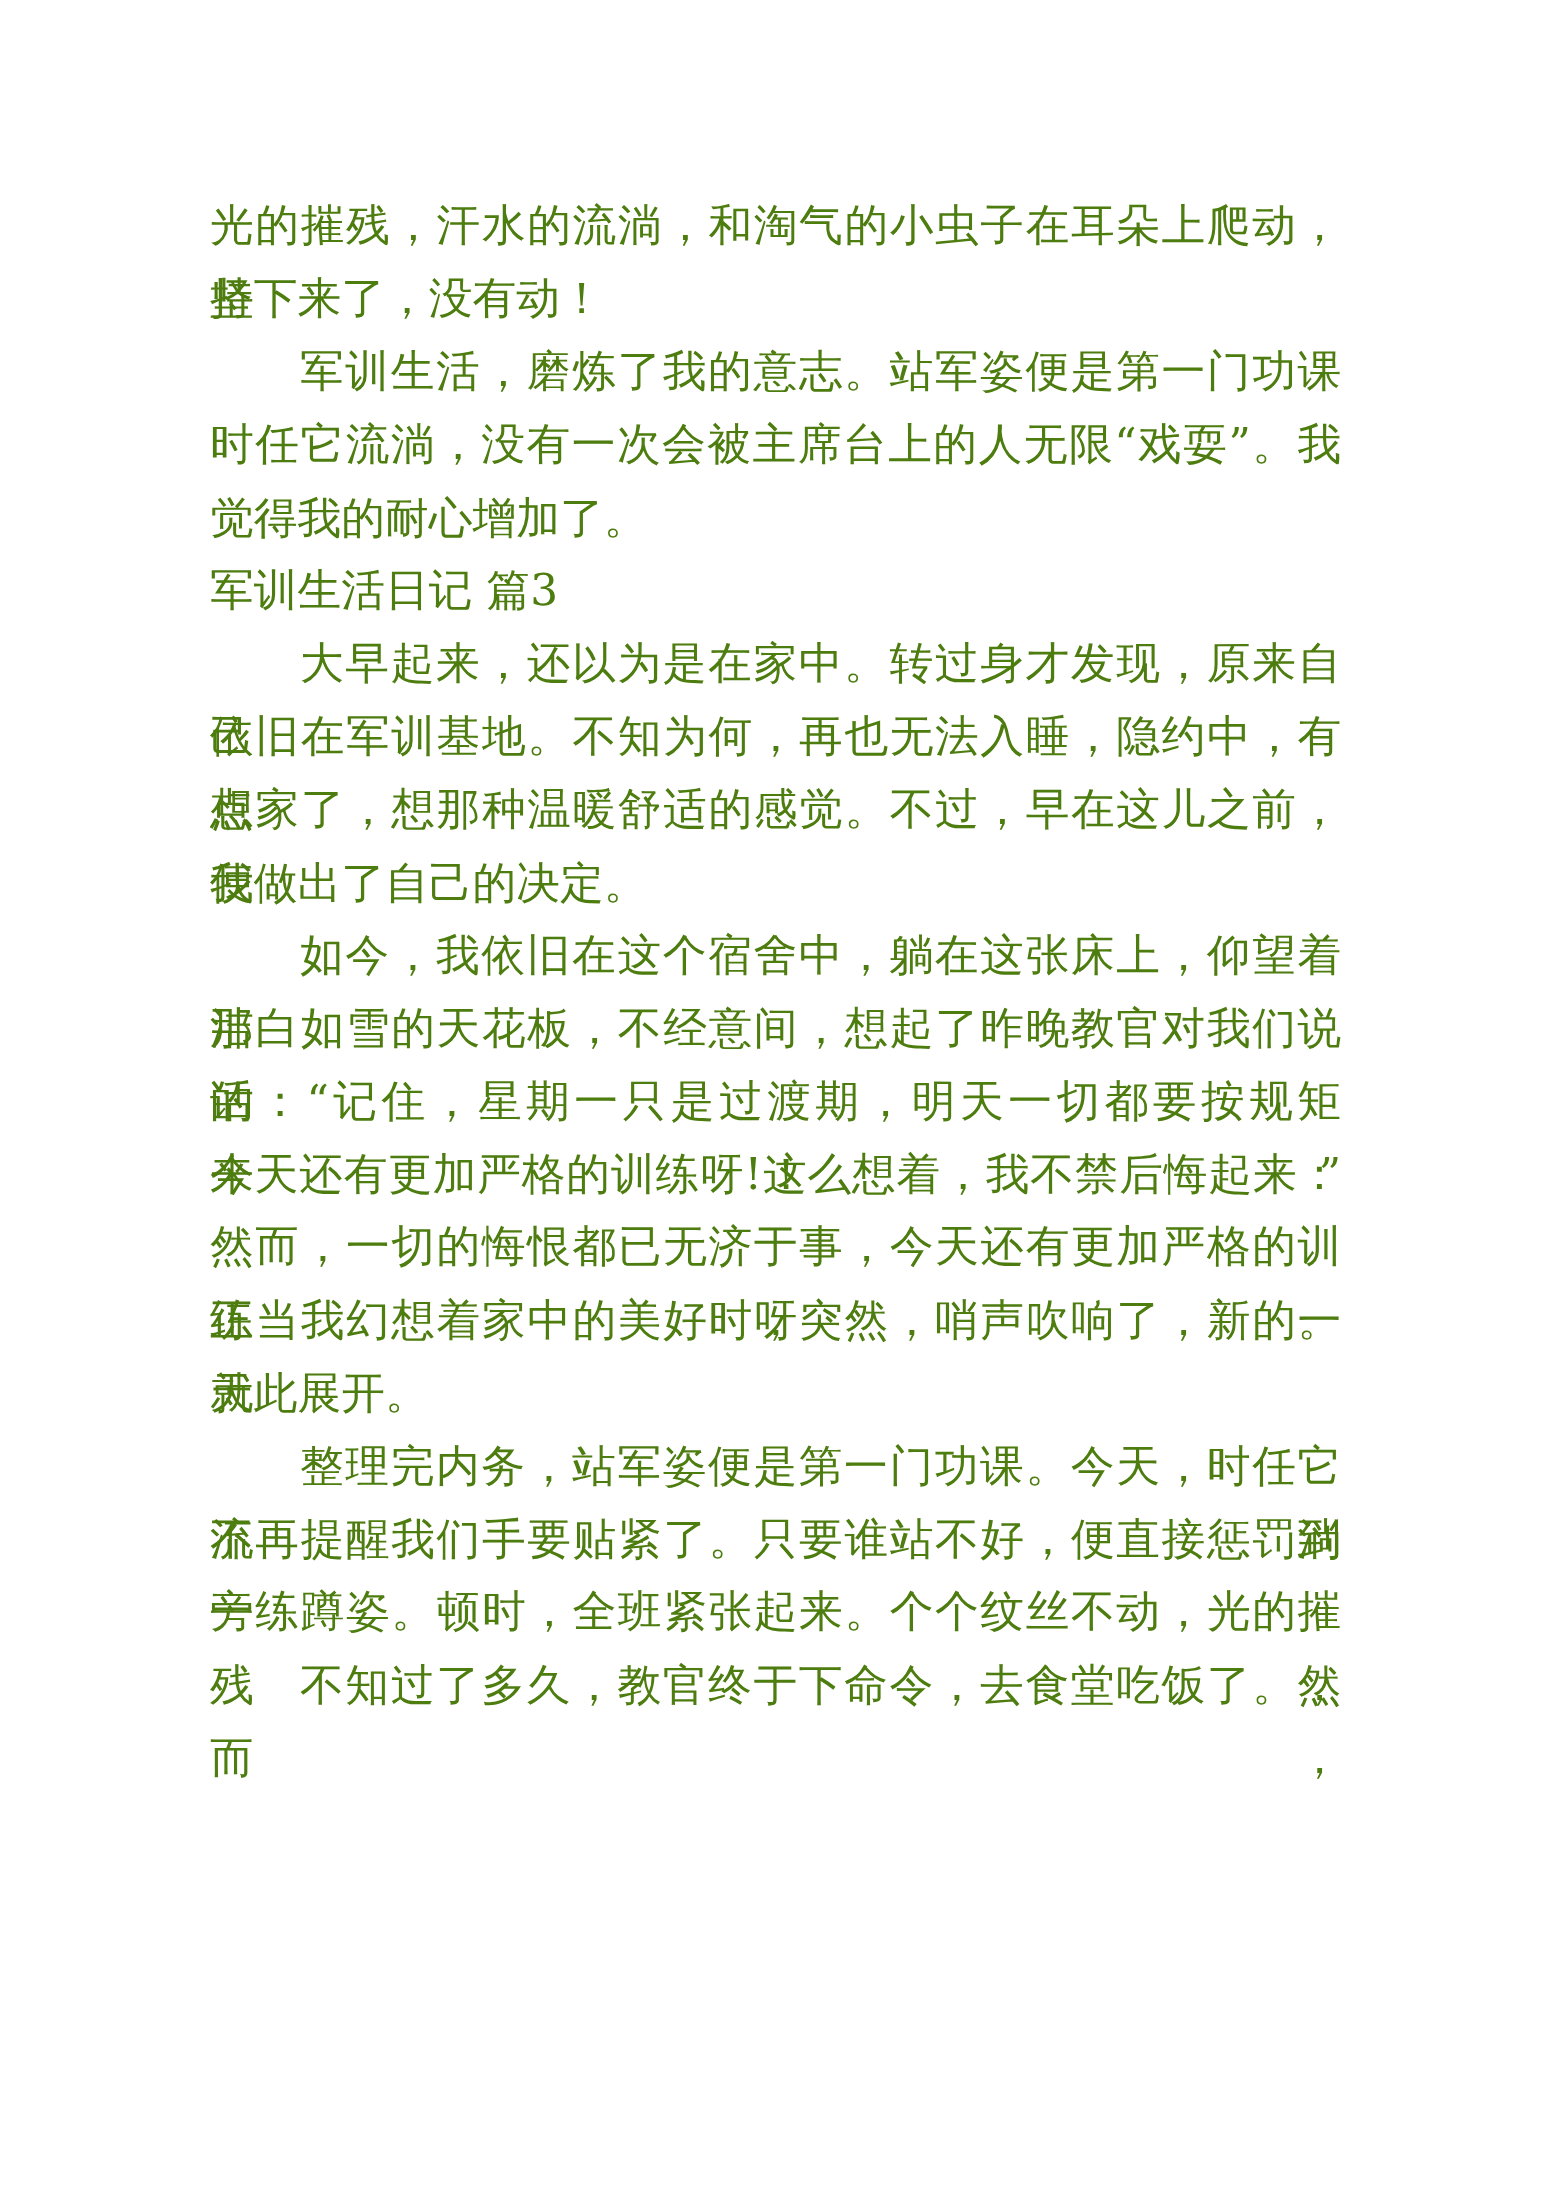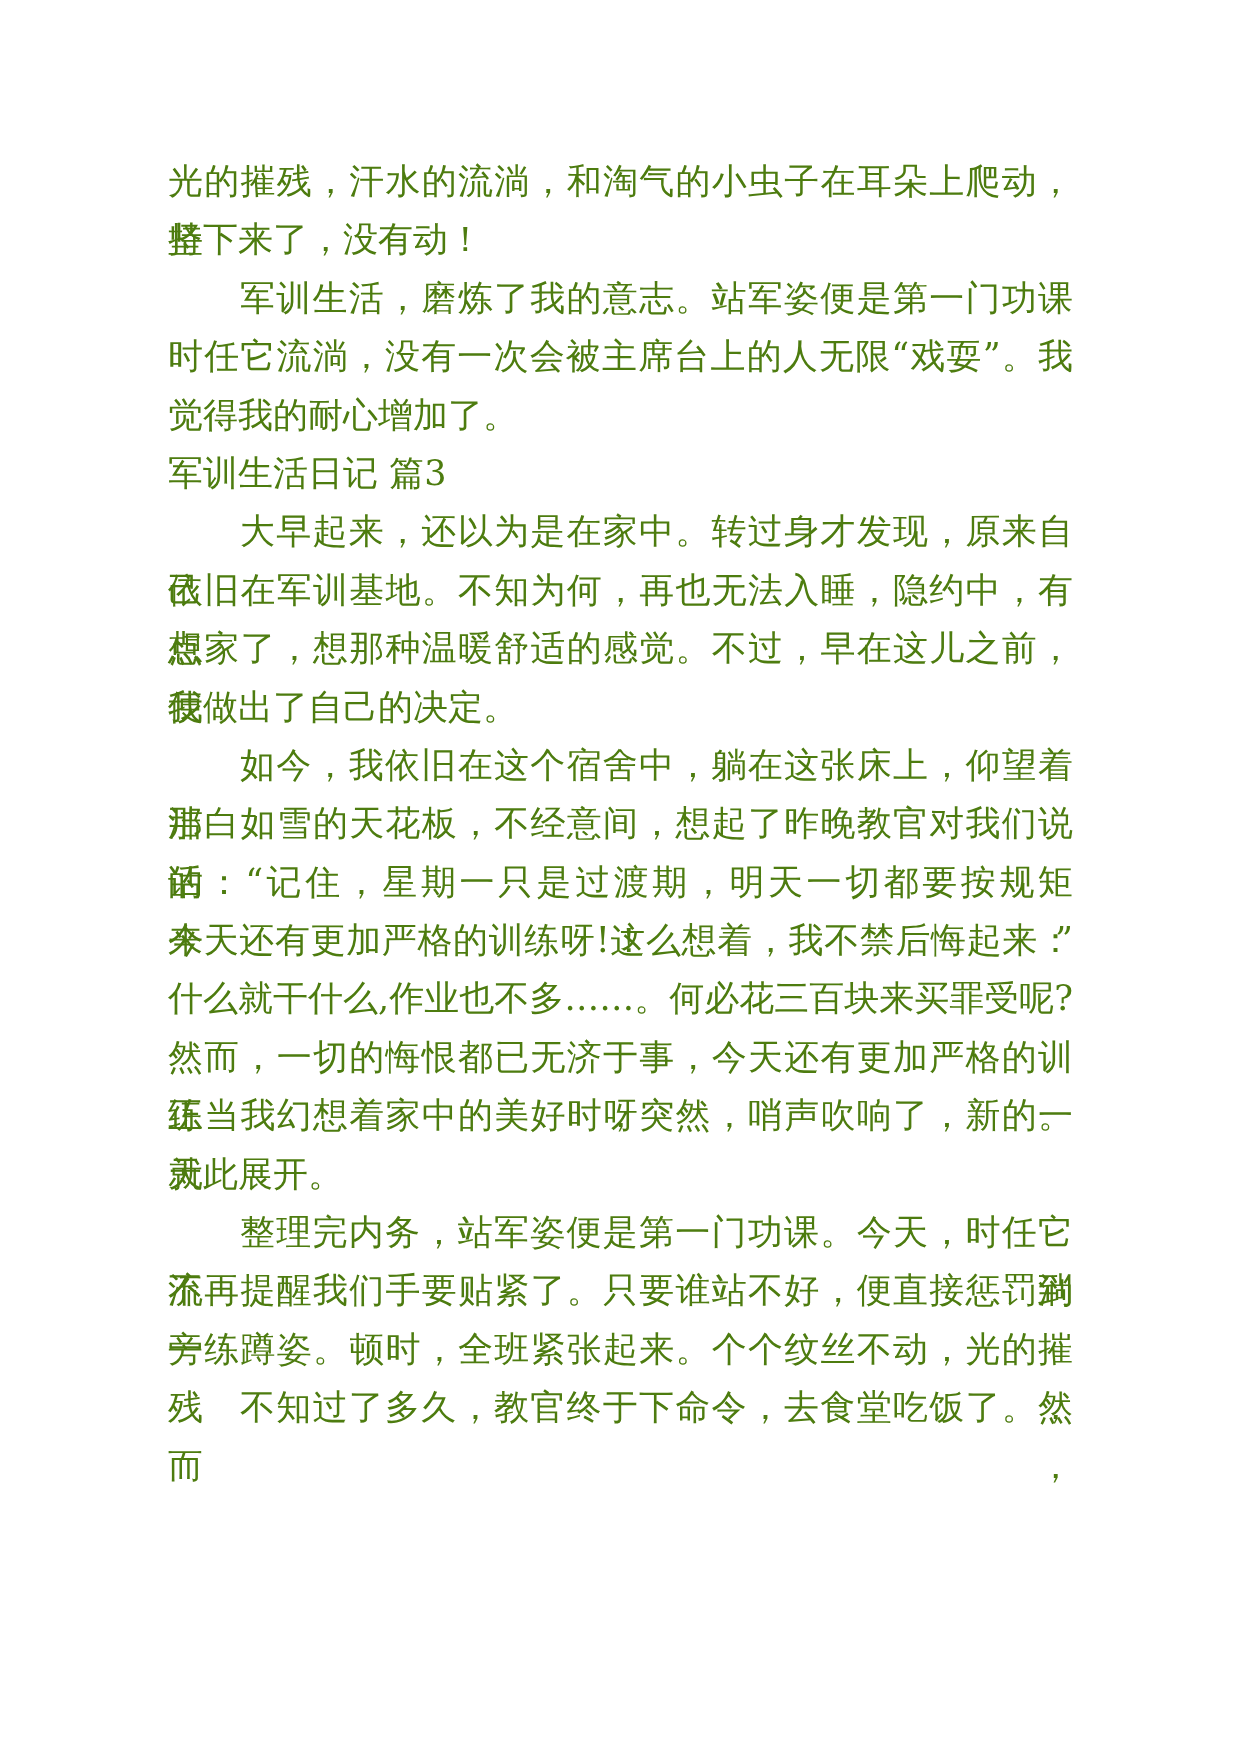--- a/index.html
+++ b/index.html
@@ -64,21 +64,20 @@
     <div class="ln end">觉得我的耐心增加了。</div>
     <div class="ln end">军训生活日记 篇3</div>
     <div class="ln j ind">大早起来，还以为是在家中。转过身才发现，原来自己</div>
     <div class="ln j">依旧在军训基地。不知为何，再也无法入睡，隐约中，有点</div>
     <div class="ln j">想家了，想那种温暖舒适的感觉。不过，早在这儿之前，我</div>
     <div class="ln end">便做出了自己的决定。</div>
     <div class="ln j ind">如今，我依旧在这个宿舍中，躺在这张床上，仰望着那</div>
     <div class="ln j">洁白如雪的天花板，不经意间，想起了昨晚教官对我们说的</div>
     <div class="ln j">话：“记住，星期一只是过渡期，明天一切都要按规矩来！”</div>
     <div class="ln j">今天还有更加严格的训练呀!这么想着，我不禁后悔起来：</div>
-    <div class="ln j">什么就干什么,作业也不多……。何必花三百块来买罪受呢?</div>
     <div class="ln j">然而，一切的悔恨都已无济于事，今天还有更加严格的训练呀。</div>
     <div class="ln j">正当我幻想着家中的美好时，突然，哨声吹响了，新的一天</div>
     <div class="ln end">就此展开。</div>
     <div class="ln j ind">整理完内务，站军姿便是第一门功课。今天，时任它流淌</div>
     <div class="ln j">不再提醒我们手要贴紧了。只要谁站不好，便直接惩罚到一</div>
     <div class="ln j">旁练蹲姿。顿时，全班紧张起来。个个纹丝不动，光的摧残，</div>
     <div class="ln j ind">不知过了多久，教官终于下命令，去食堂吃饭了。然而，</div>
   </div>
 </div>
 

